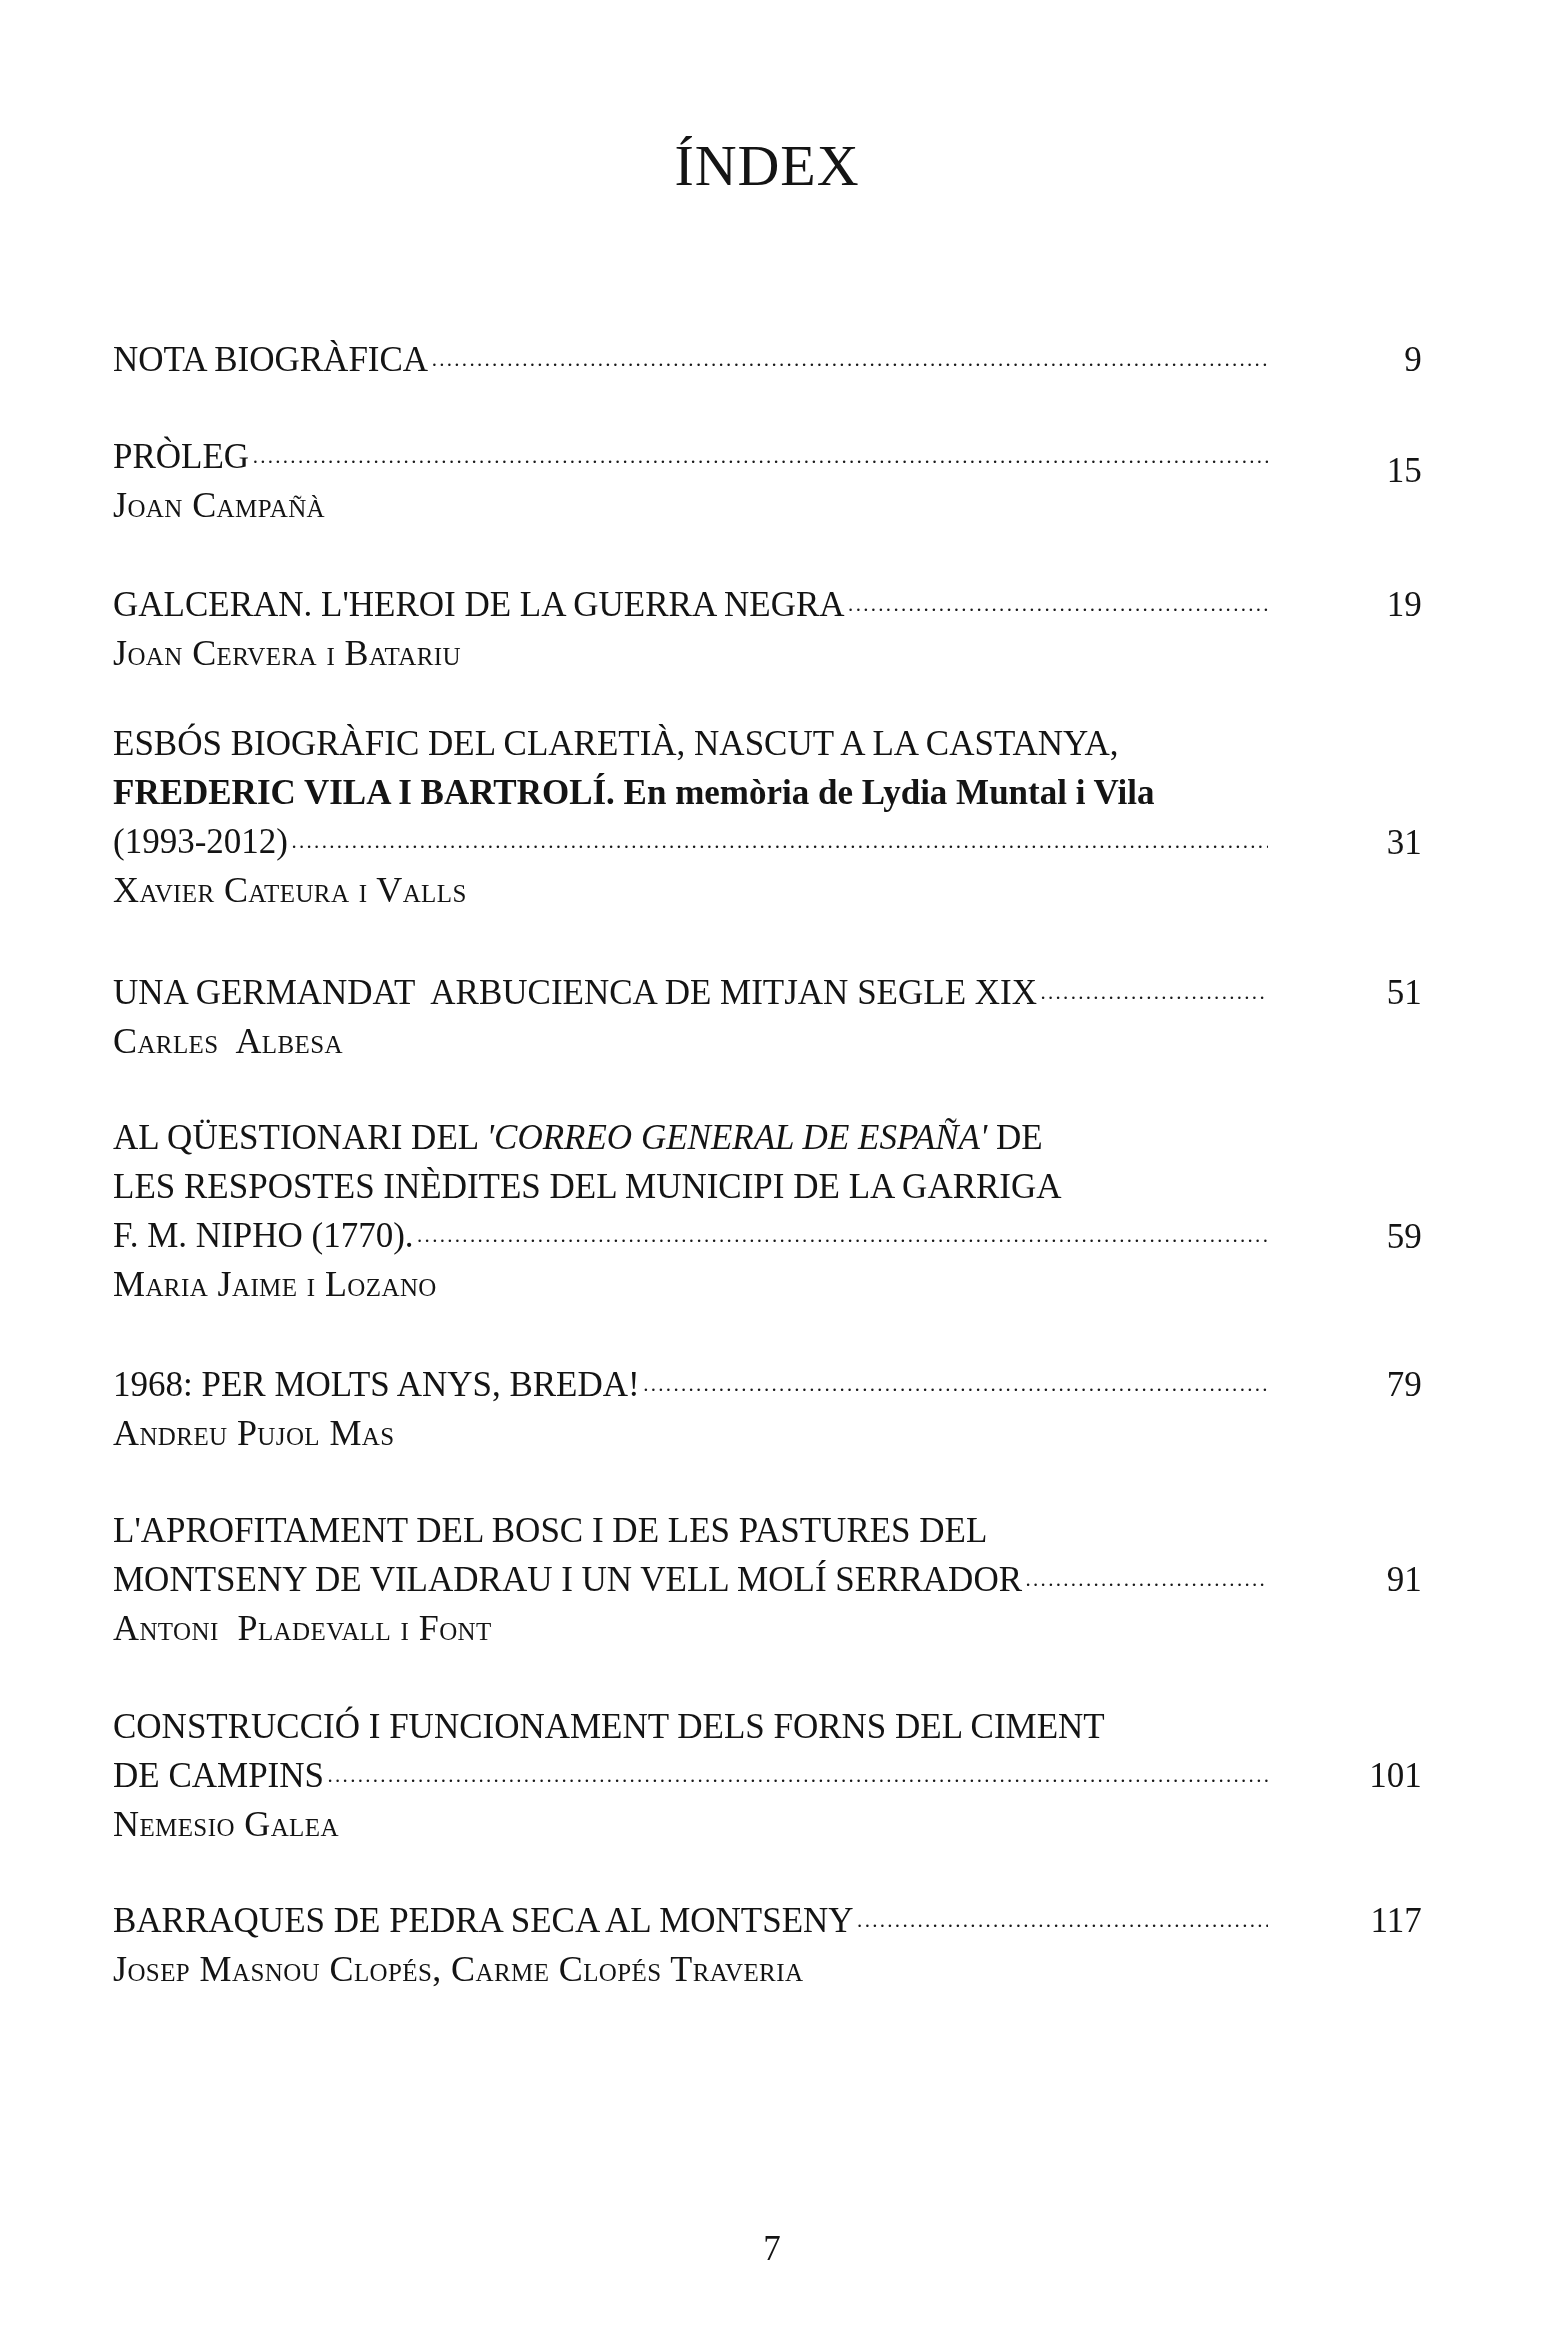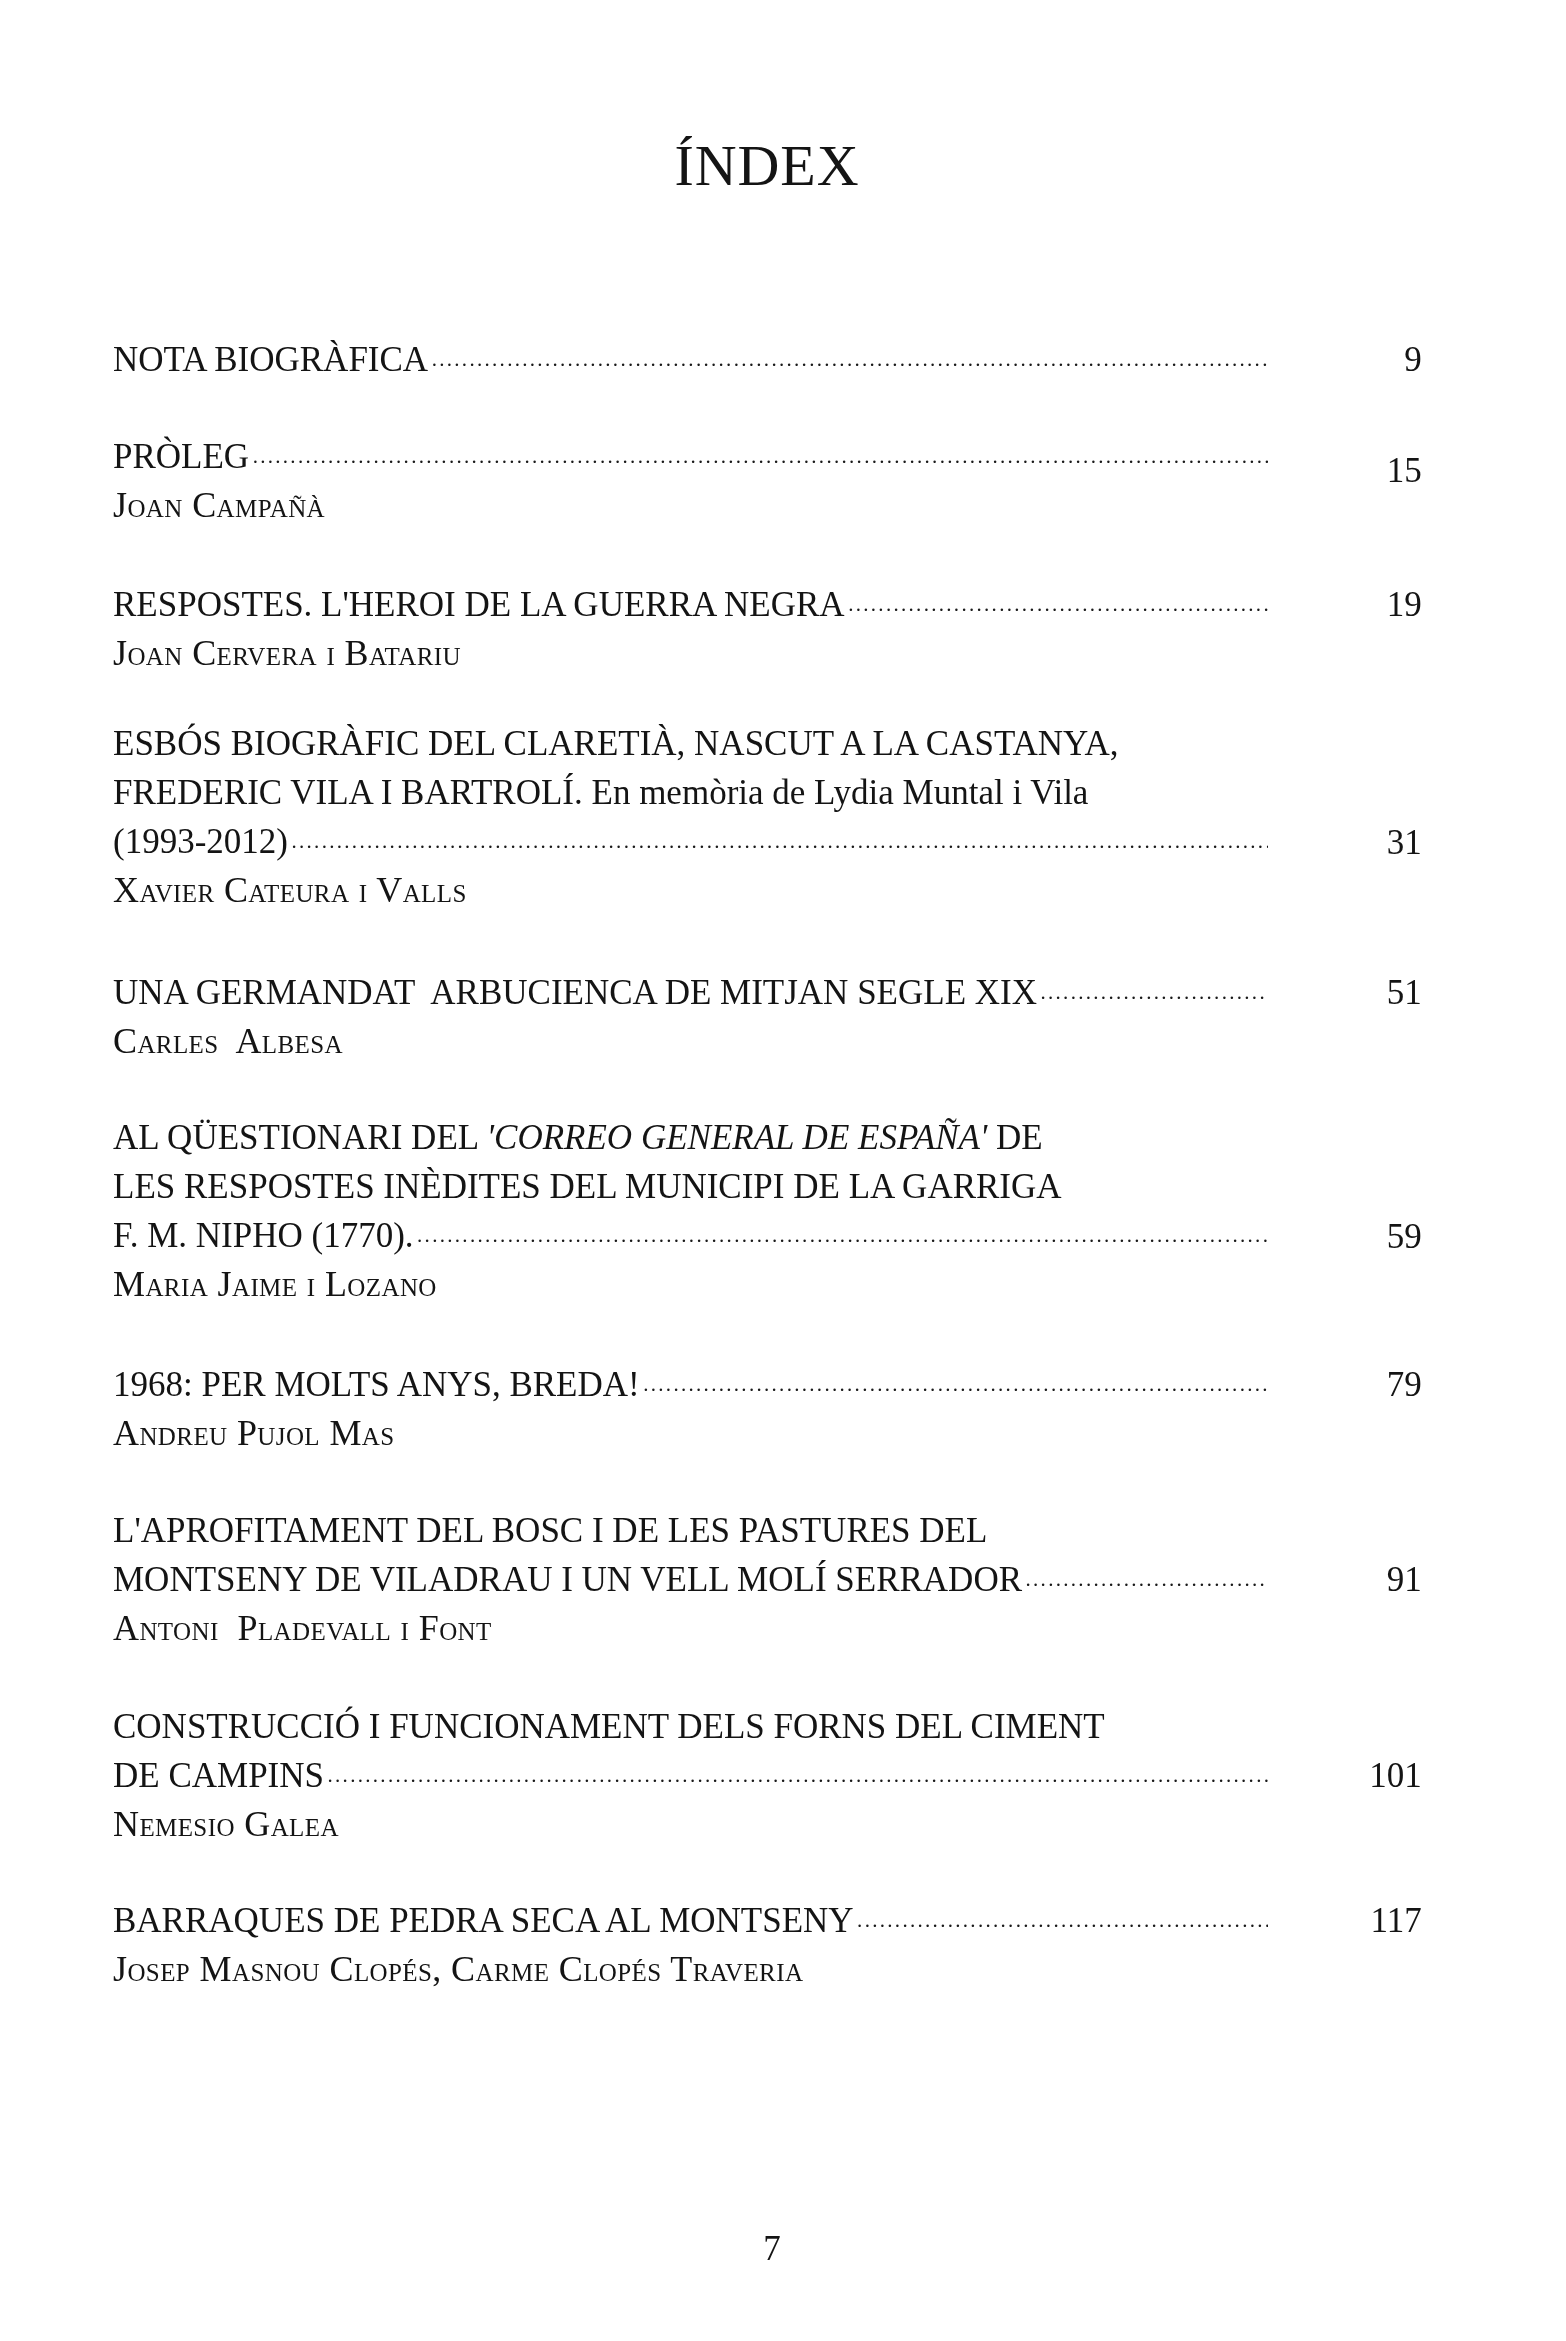--- a/index.html
+++ b/index.html
@@ -63,30 +63,30 @@
     <div class="title-line last">
       <span class="txt">PRÒLEG</span>
       <span class="leader">................................................................................................................................................................................................................................................................</span>
     </div>
     <div class="page-num" style="top:14px;">15</div>
     <div class="author">Joan Campañà</div>
   </div>
 
   <div class="entry" style="top:580px;">
     <div class="title-line last">
-      <span class="txt">RESPOSTES. L'HEROI DE LA GUERRA NEGRA</span>
+      <span class="txt">GALCERAN. L'HEROI DE LA GUERRA NEGRA</span>
       <span class="leader">................................................................................................................................................................................................................................................................</span>
     </div>
     <div class="page-num" style="top:0;">19</div>
     <div class="author">Joan Cervera i Batariu</div>
   </div>
 
   <div class="entry" style="top:719px;">
     <div class="title-line" style="width:1234px;">ESBÓS BIOGRÀFIC DEL CLARETIÀ, NASCUT A LA CASTANYA,</div>
-    <div class="title-line" style="width:1234px;">FREDERIC VILA I BARTROLÍ. En memòria de Lydia Muntal i Vila</div>
+    <div class="title-line" style="width:1234px;font-weight:bold;">FREDERIC VILA I BARTROLÍ. En memòria de Lydia Muntal i Vila</div>
     <div class="title-line last">
       <span class="txt">(1993-2012)</span>
       <span class="leader">................................................................................................................................................................................................................................................................</span>
     </div>
     <div class="page-num" style="top:99px;">31</div>
     <div class="author">Xavier Cateura i Valls</div>
   </div>
 
   <div class="entry" style="top:968px;">
     <div class="title-line last">

